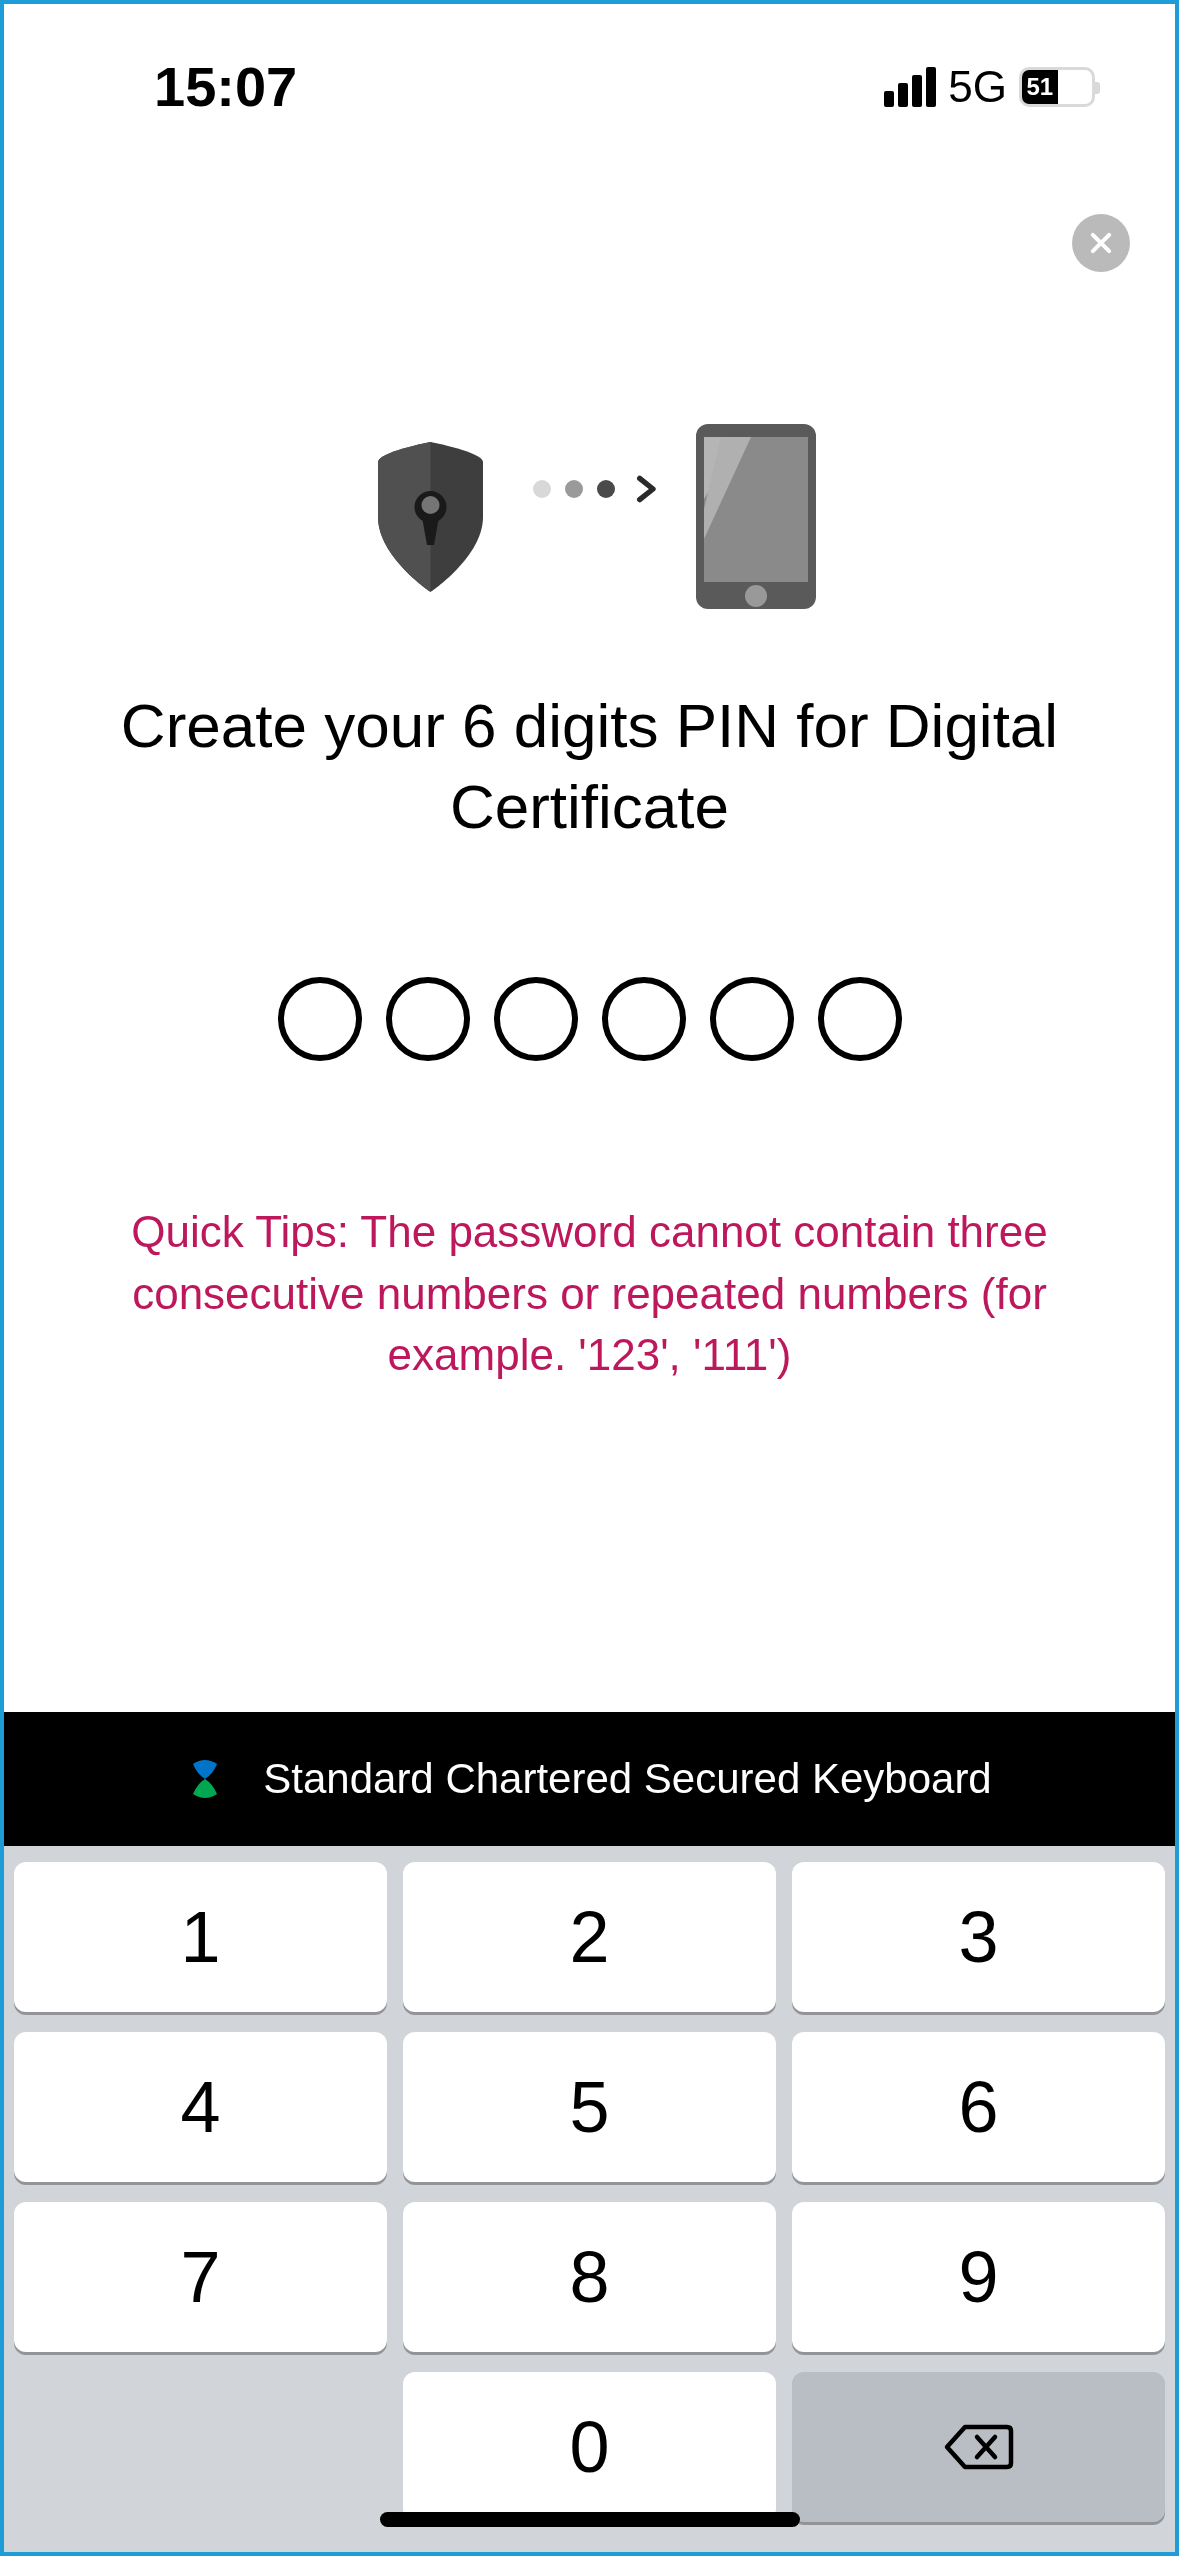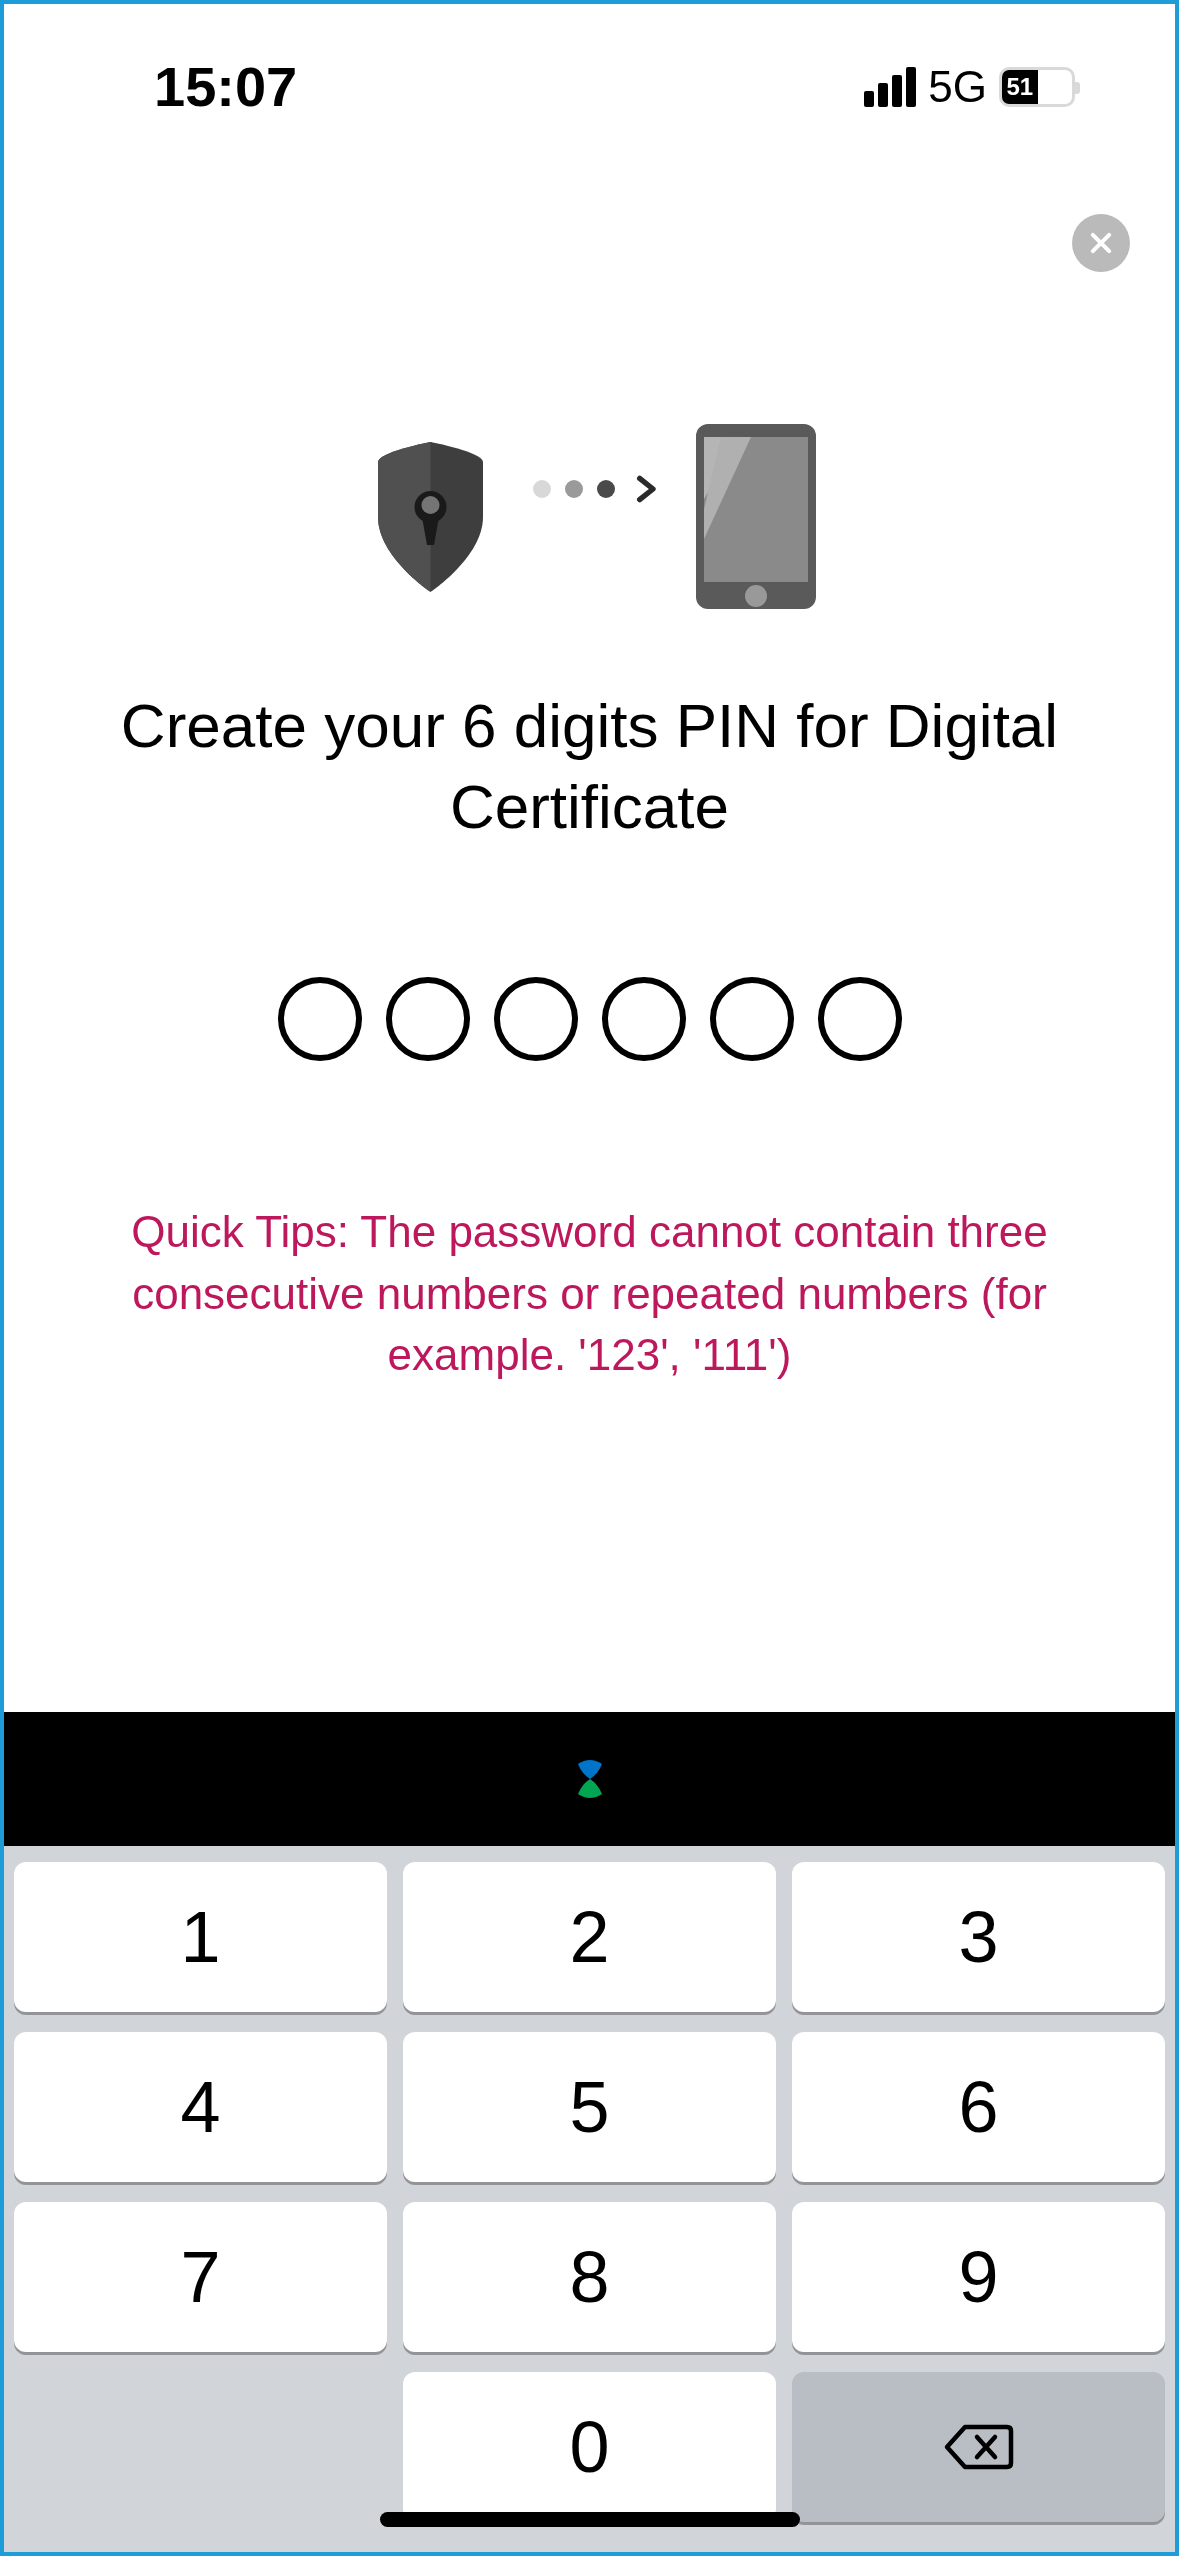--- a/index.html
+++ b/index.html
@@ -13,21 +13,21 @@
       height: 2556px;
       background: white;
       border: 4px solid #1e9cd7;
       position: relative;
       overflow: hidden;
     }
     .status-bar {
       display: flex;
       justify-content: space-between;
       align-items: center;
-      padding: 50px 100px 20px 150px;
+      padding: 50px 80px 20px 150px;
       gap: 44px;
     }
     .status-time {
       font-size: 56px;
       font-weight: 600;
     }
     .status-right {
       display: flex;
       align-items: center;
       gap: 12px;
@@ -287,20 +287,21 @@
 <div class="quick-tips">Quick Tips: The password cannot contain three consecutive numbers or repeated numbers (for example. '123', '111')</div>
 
 <div class="keyboard-section">
   <div class="keyboard-header">
     <div class="logo-icon">
       <svg width="36" height="50" viewBox="0 0 36 50">
         <path d="M6 10 Q18 2 30 10 Q26 20 18 25 Q10 20 6 10 Z" fill="#0074c8"></path>
         <path d="M6 40 Q18 48 30 40 Q26 30 18 25 Q10 30 6 40 Z" fill="#00a651"></path>
       </svg>
     </div>
+    <div class="keyboard-header-text">Standard Chartered Secured Keyboard</div>
   </div>
   <div class="keypad">
     <div class="keypad-row">
       <div class="key">1</div>
       <div class="key">2</div>
       <div class="key">3</div>
     </div>
     <div class="keypad-row">
       <div class="key">4</div>
       <div class="key">5</div>

